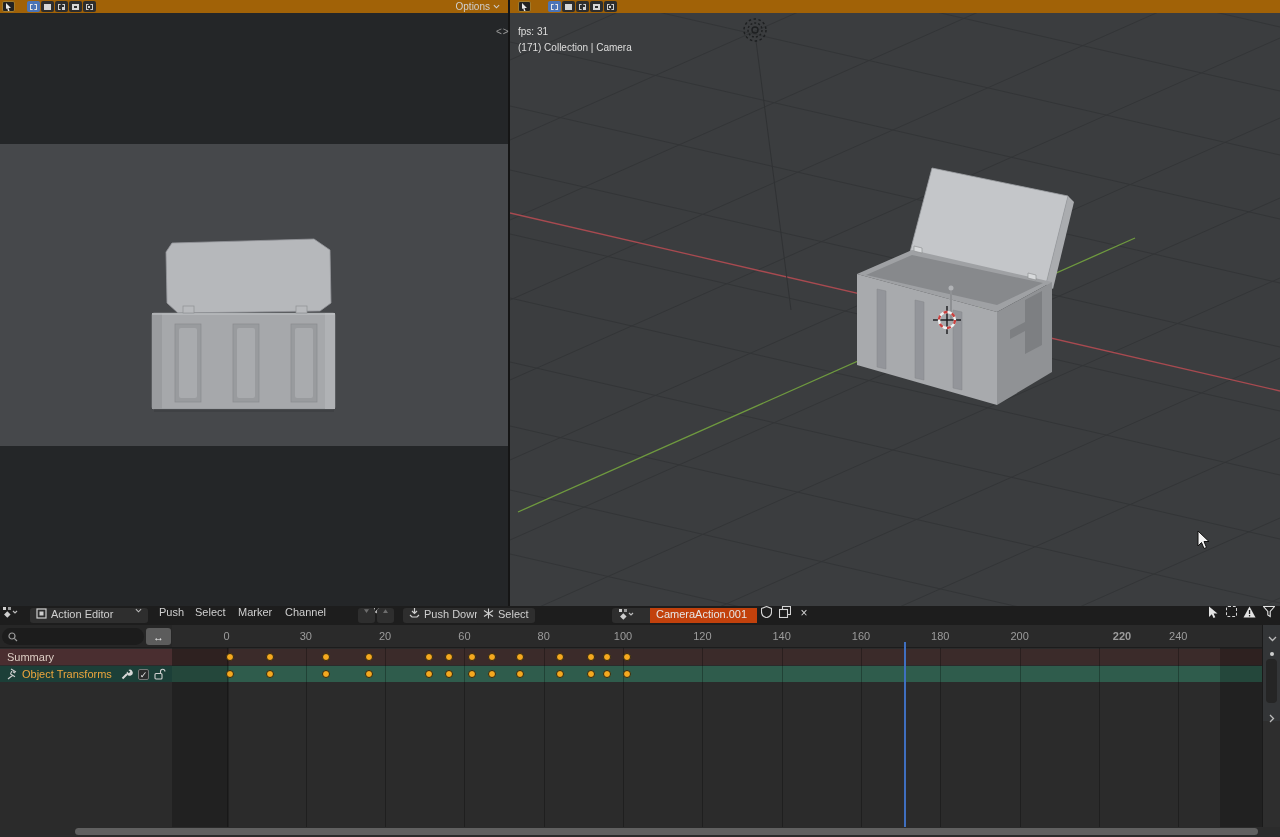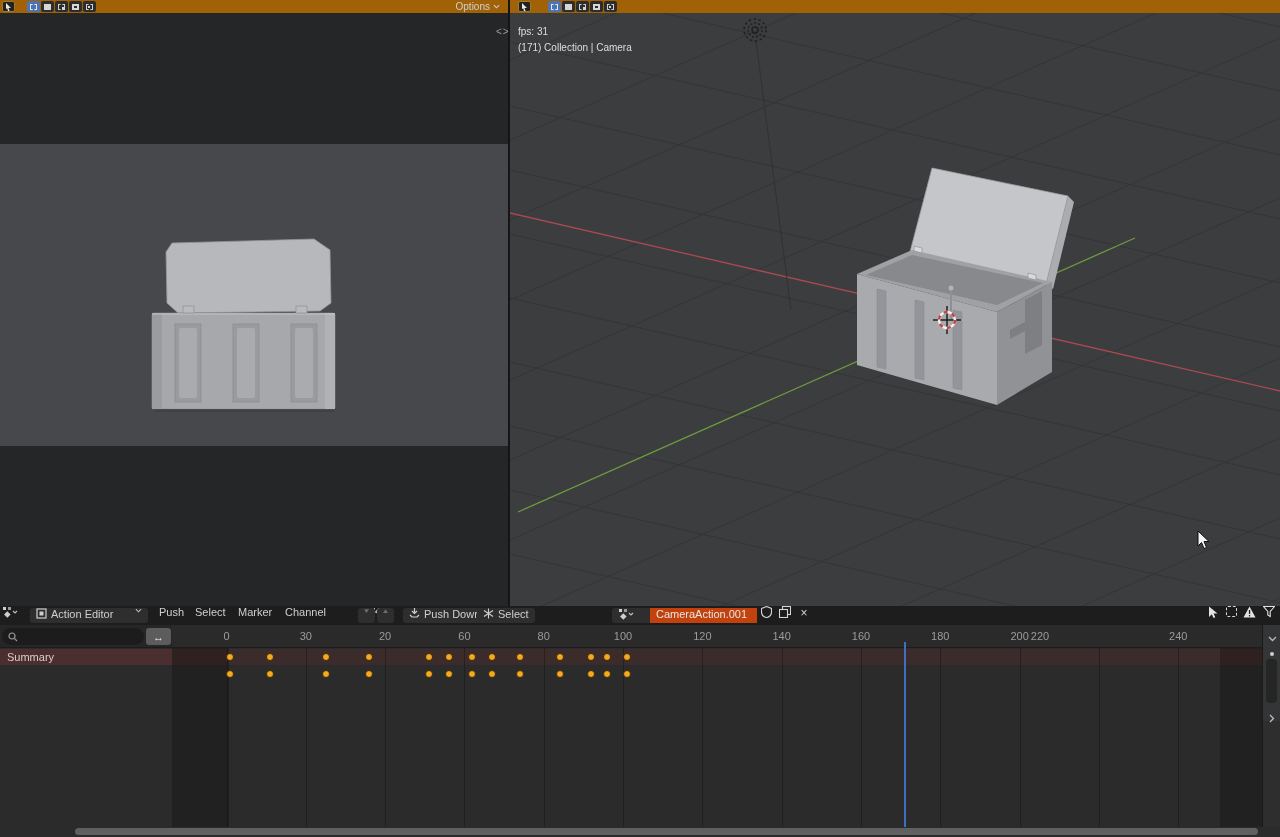--- a/index.html
+++ b/index.html
@@ -366,40 +366,62 @@
         <span class="tick" style="left: 305.81px;">30</span>
         <span class="tick" style="left: 385.12px;">20</span>
         <span class="tick" style="left: 464.43px;">60</span>
         <span class="tick" style="left: 543.74px;">80</span>
         <span class="tick" style="left: 623.05px;">100</span>
         <span class="tick" style="left: 702.36px;">120</span>
         <span class="tick" style="left: 781.67px;">140</span>
         <span class="tick" style="left: 860.98px;">160</span>
         <span class="tick" style="left: 940.29px;">180</span>
         <span class="tick" style="left: 1019.6px;">200</span>
-        <span class="tick" style="left: 1040px;">220</span>
+        <span class="tick" style="left: 1122px; font-weight: bold;">220</span>
         <span class="tick" style="left: 1178.22px;">240</span>
       </div>
     </div>
   <div id="ds-corner"></div>
   <div id="search-box">
     <svg width="10" height="10" viewBox="0 0 10 10">
       <circle cx="4" cy="4" r="3" fill="none" stroke="#9a9a9a" stroke-width="1.2"></circle>
         <line x1="6.3" y1="6.3" x2="9" y2="9" stroke="#9a9a9a" stroke-width="1.2"></line>
     </svg>
     <input value="" style="">
   </div>
   <div id="expand-btn">
       <span>↔</span>
     </div>
 
   <div class="ch-row" id="row-summary">
     <div class="ch-strip"></div>
     <div class="ch-left">
       <span>Summary</span>
+    </div>
+  </div>
+  <div class="ch-row" id="row-transforms">
+    <div class="ch-strip"></div>
+    <div class="ch-left">
+      <svg width="11" height="12" viewBox="0 0 11 12">
+        <g stroke="#cfcfcf" stroke-width="1.1" fill="none">
+          <path d="M4,1 L9,4 M5.5,1.5 L3.5,6 M8,5 L6,3.8 M3.5,6 L8,8.7 M5.7,7.3 L1,11"></path>
+        </g>
+      </svg>
+      <span>Object Transforms</span>
+      <span class="ch-icons">
+        <svg width="12" height="12" viewBox="0 0 12 12">
+          <line x1="1.5" y1="10.5" x2="6" y2="6" stroke="#d8d8d8" stroke-width="2"></line>
+          <path d="M6,6 a3,3 0 1 0 1.5,-4 l1.8,1.8 -1.5,1.5 -1.8,-1.8 a3,3 0 0 0 0,2.5" fill="#d8d8d8"></path>
+        </svg>
+        <span style="width:11px;height:11px;background:#2b2b2b;border:1px solid #777;border-radius:2px;color:#e8e8e8;font-size:9px;line-height:10px;text-align:center;display:inline-block;">✓</span>
+        <svg width="12" height="12" viewBox="0 0 12 12">
+          <rect x="1" y="5.5" width="7" height="5.5" rx="1" fill="none" stroke="#cfcfcf" stroke-width="1.1"></rect>
+          <path d="M6.5,5.5 L6.5,3.5 a2.2,2.2 0 0 1 4.4,0" fill="none" stroke="#cfcfcf" stroke-width="1.1"></path>
+        </svg>
+      </span>
     </div>
   </div>
 
   <div id="grid-cols">
       <div class="gridline" style="left: 226.5px;"></div>
       <div class="gridline" style="left: 305.81px;"></div>
       <div class="gridline" style="left: 385.12px;"></div>
       <div class="gridline" style="left: 464.43px;"></div>
       <div class="gridline" style="left: 543.74px;"></div>
       <div class="gridline" style="left: 623.05px;"></div>

